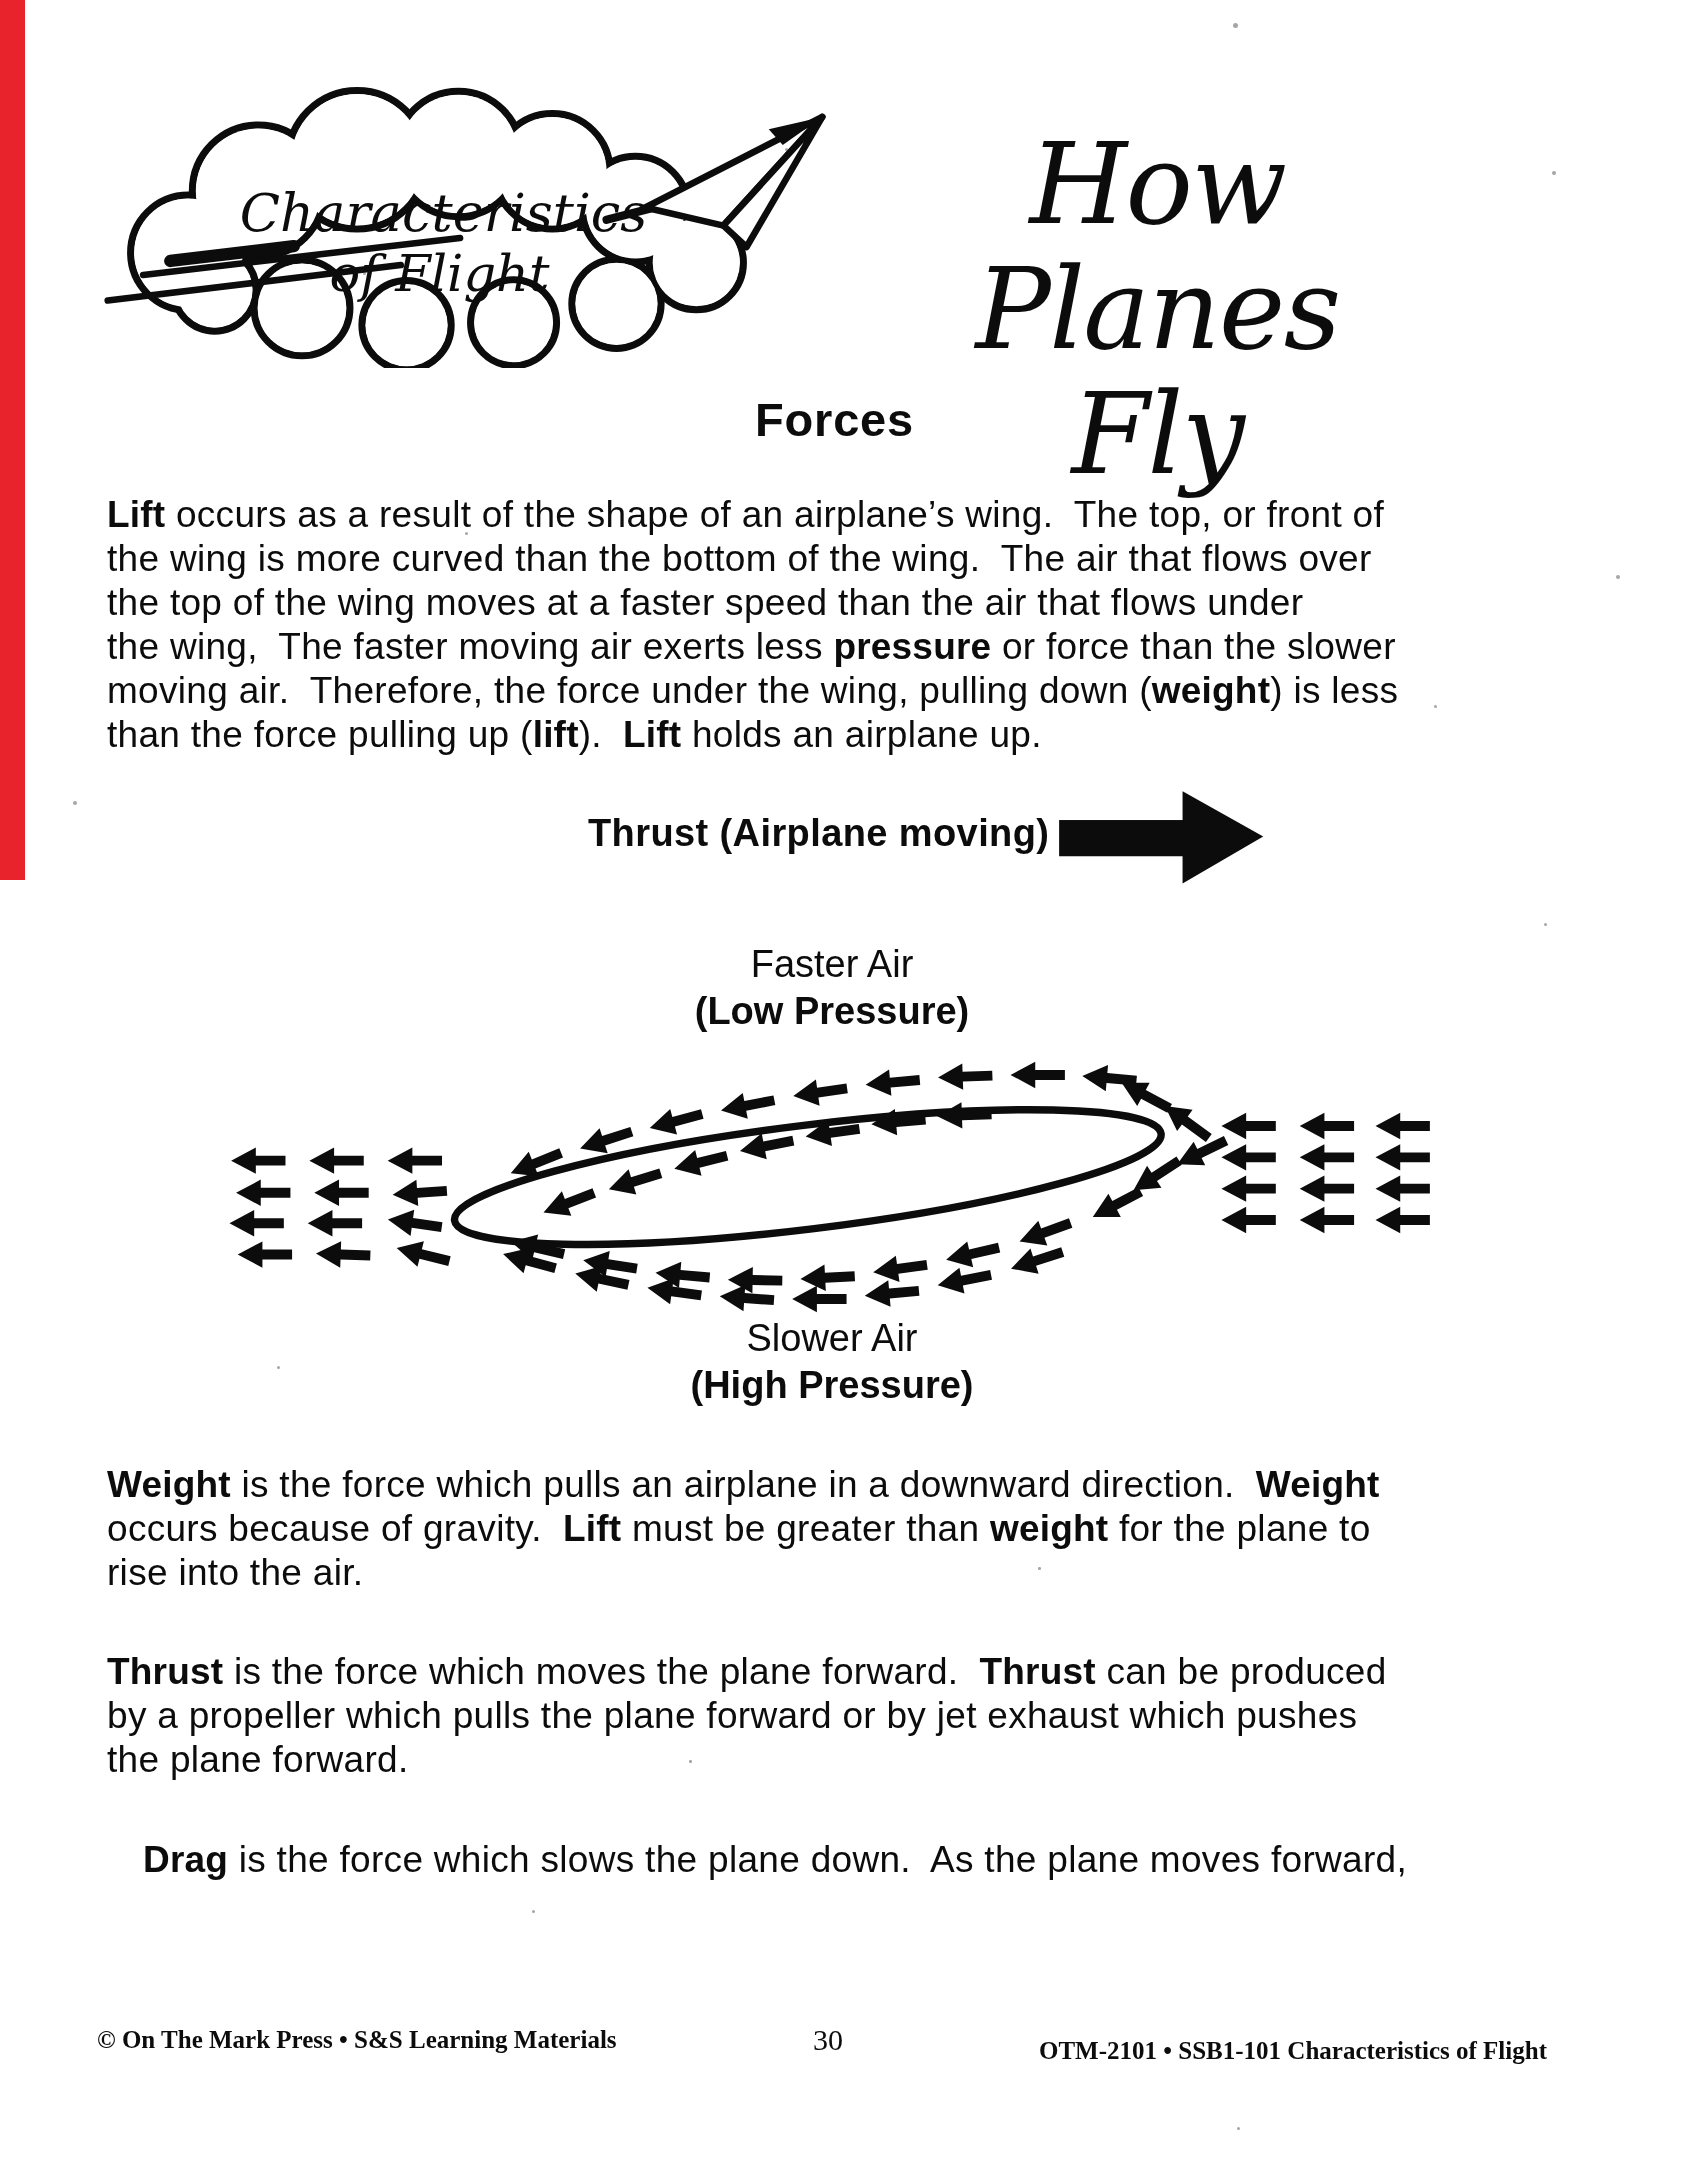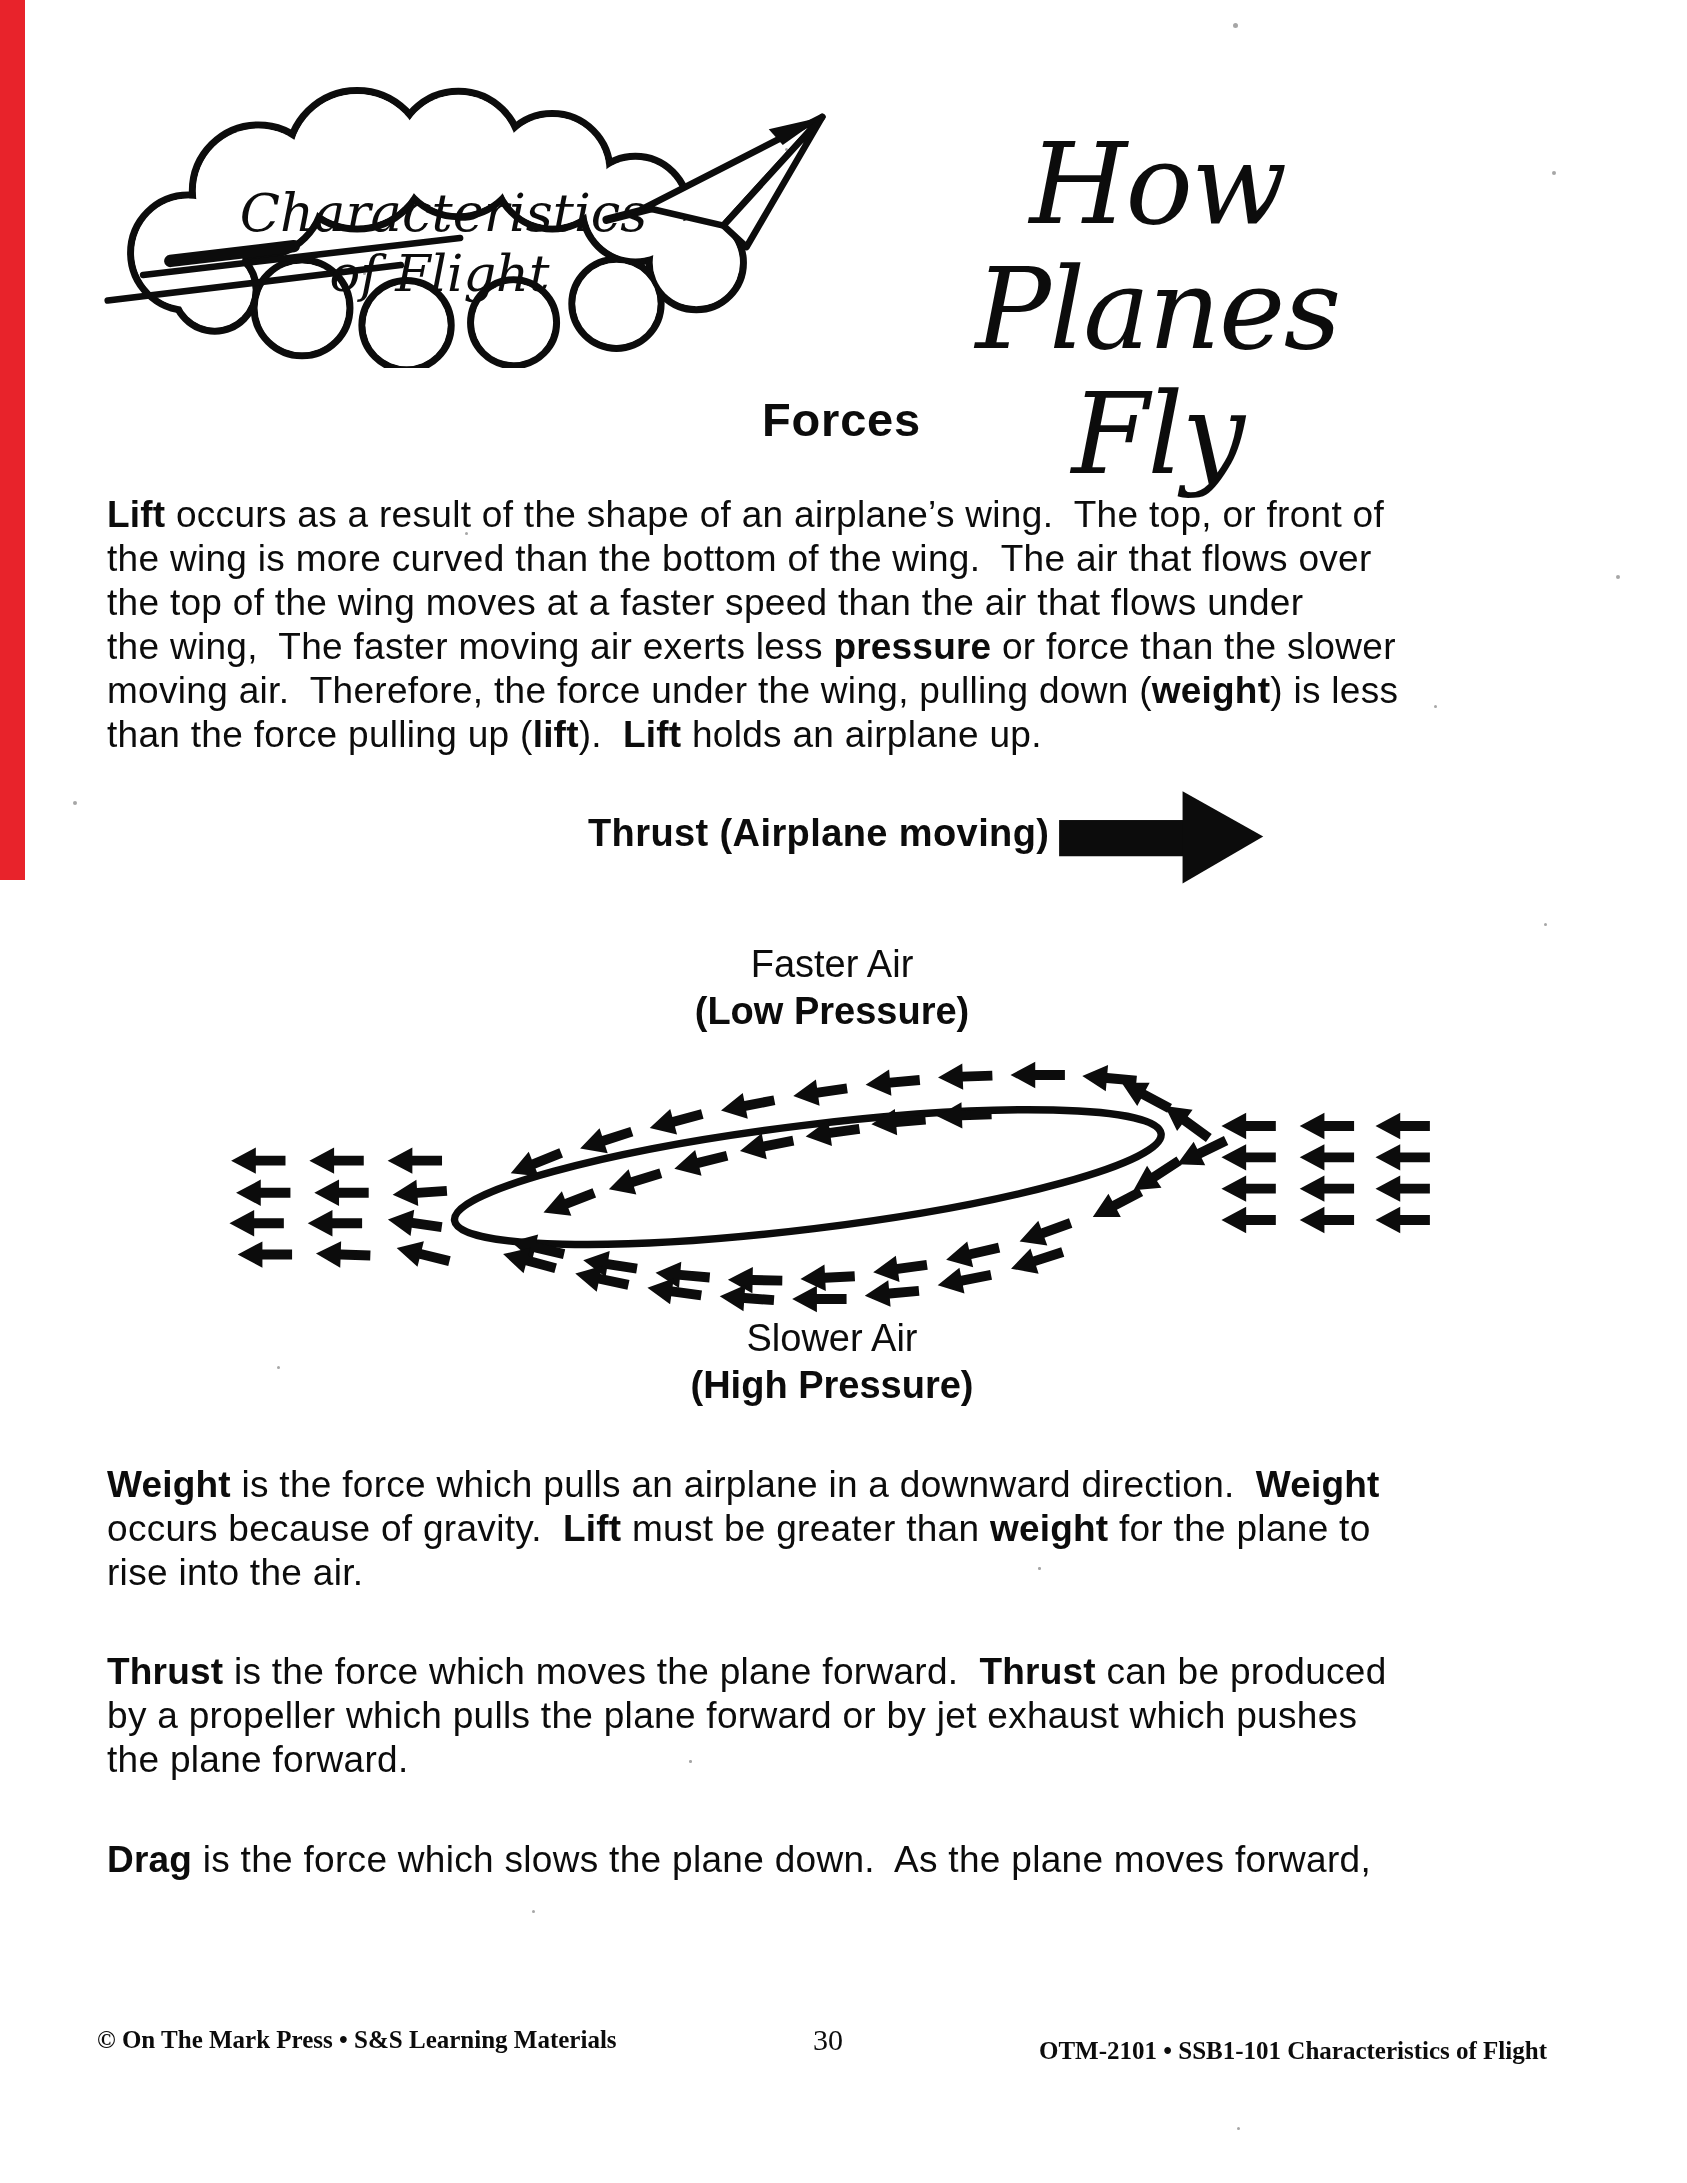--- a/index.html
+++ b/index.html
@@ -27,32 +27,32 @@
     text-align:center;
     font-family:"DejaVu Serif","Liberation Serif",serif;
     font-style:italic;
     font-size:112px;line-height:125px;letter-spacing:-1.6px;
     color:#0c0c0c;
   }
   
   .forces{
     position:absolute;left:0;top:392px;width:1669px;margin:0;
     text-align:center;
-    font-size:47px;font-weight:bold;letter-spacing:0.8px;padding-left:7px;
+    font-size:47px;font-weight:bold;letter-spacing:0.8px;
   }
   .body-par{
     position:absolute;left:107px;margin:0;
     font-size:37px;line-height:44px;letter-spacing:0.3px;
     white-space:nowrap;
   }
   .body-par b{font-weight:bold;letter-spacing:0.2px;}
   .par-lift{top:493px;}
   .par-weight{top:1463px;}
   .par-thrust{top:1650px;}
-  .par-drag{top:1838px;}
+  .par-drag{top:1838px;margin-left:36px;}
   
   .thrust-row-label{
     position:absolute;left:581px;top:812px;
     font-size:38px;font-weight:bold;letter-spacing:0.4px;margin-left:7px;
   }
   .thrust-arrow{position:absolute;left:1059px;top:783px;width:206px;height:107px;}
   .air-label{
     position:absolute;left:0;width:1664px;text-align:center;
     font-size:38px;line-height:47px;
   }

